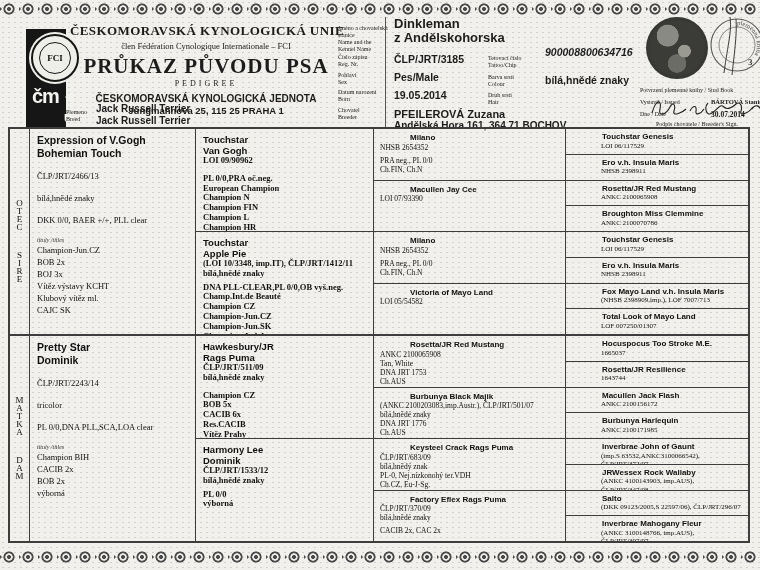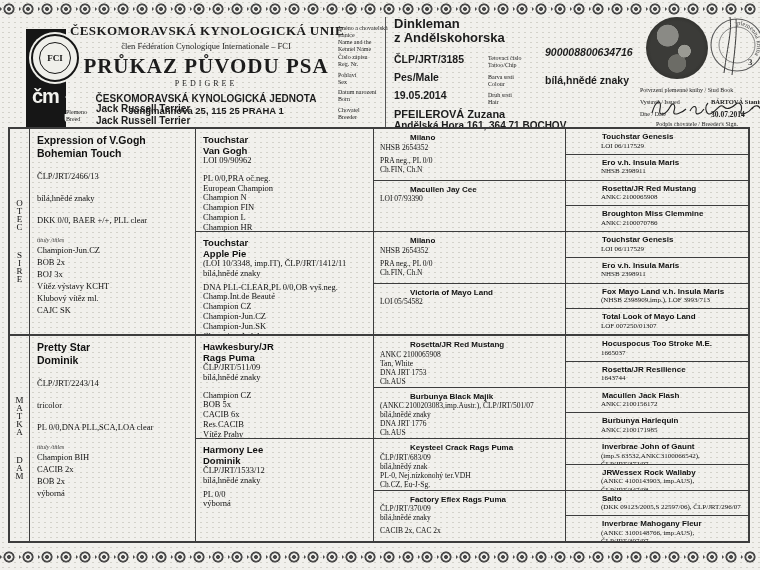--- a/index.html
+++ b/index.html
@@ -76,21 +76,21 @@
   .pcol:last-child{border-right:none;flex:1;}
   .colA{width:166px;} .colB{width:178px;} .colC{width:192px;}
   .cell{flex:1;border-bottom:1px solid #3d3d3d;padding:5px 7px;box-sizing:border-box;overflow:hidden;}
   .cell.last{border-bottom:none;}
   .cell.halfend{border-bottom-width:2px;border-bottom-color:#3d3d3d;}
   .cell .title{font:bold 9.5px "Liberation Sans",sans-serif;line-height:11px;color:#111;}
   .colA .title{font-size:10.5px;line-height:13px;}
   .colC .title,.colD .title{font-size:8px;line-height:9.5px;margin-left:30px;}
   .cell .ln{font:8.5px "Liberation Serif",serif;line-height:10.4px;color:#111;}
   .colA .ln{line-height:12px;font-family:Liberation Serif, serif;}
-  .colB .ln{line-height:9.8px;}
+  .colB .ln{line-height:9.8px;font-weight:bold;}
   .colC .ln{font-size:7.5px;line-height:9px;}
   .colD .ln{font-size:7px;line-height:8.6px;padding-left:29px;}
   .cell .sp{height:10px;}
   .colB .sp{height:4px;} .colC .sp{height:4px;}
   .cell .tiny{font:italic 6px "Liberation Serif",serif;color:#333;line-height:8px;}
   .colD .cell{padding:3px 6px;}
   .colC .cell{padding:4px 6px;}
 </style>
 </head>
 <body>
@@ -392,21 +392,21 @@
         <div class="cell">
           <div class="title">Touchstar Genesis</div>
           <div class="ln">LOI 06/117529</div>
         </div>
         <div class="cell">
           <div class="title">Ero v.h. Insula Maris</div>
           <div class="ln">NHSB 2398911</div>
         </div>
         <div class="cell">
           <div class="title">Fox Mayo Land v.h. Insula Maris</div>
-          <div class="ln">(NHSB 2398909,imp.), LOF 3993/713</div>
+          <div class="ln">(NHSB 2398909,imp.), LOF 7007/713</div>
         </div>
         <div class="cell halfend">
           <div class="title">Total Look of Mayo Land</div>
           <div class="ln">LOF 007250/01307</div>
         </div>
         <div class="cell">
           <div class="title">Hocuspocus Too Stroke M.E.</div>
           <div class="ln">1665037</div>
         </div>
         <div class="cell">

